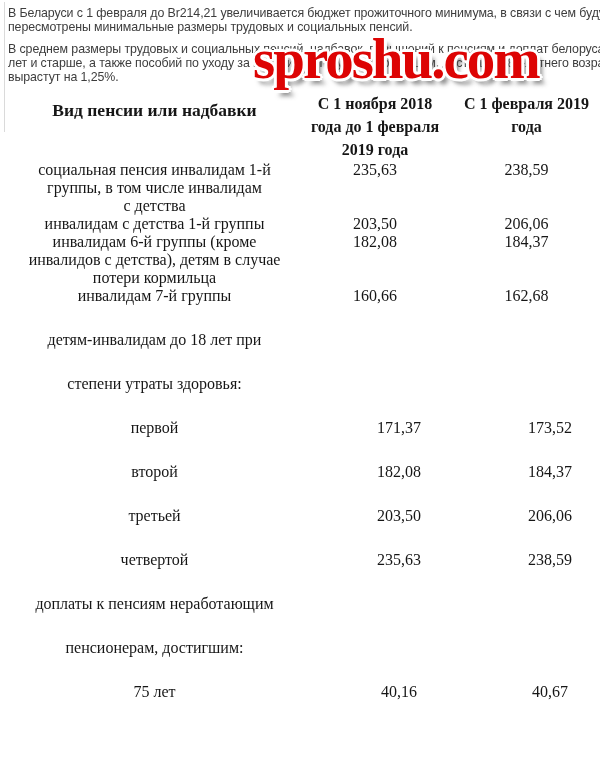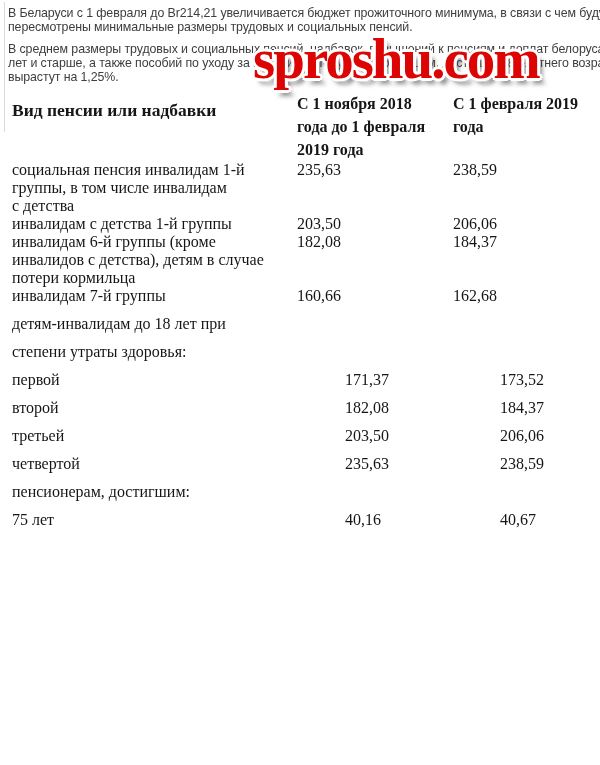--- a/index.html
+++ b/index.html
@@ -10,25 +10,25 @@
   }
   .leftline{position:absolute;left:4px;top:2px;width:1px;height:130px;background:#dadada;}
   .intro{
     font-family:"Liberation Sans","DejaVu Sans",sans-serif;
     color:#3d3d3d;font-size:12.4px;line-height:14px;letter-spacing:-0.1px;
     padding:6px 0 0 8px;
   }
   .intro .para{margin:0 0 8px 0;}
   .ln{white-space:nowrap;}
   .tbl{margin:0 0 0 12px;}
-  .trow{display:grid;grid-template-columns:285px 156px 1fr;align-items:start;}
+  .trow{display:grid;grid-template-columns:285px 156px 1fr;align-items:start;text-align:center;}
   .cell{white-space:pre-line;font-size:16px;line-height:18px;}
   .thead .cell{font-weight:bold;line-height:23px;}
   .thead .c1{font-size:17.5px;padding-top:7px;}
-  .sp{margin-top:10px;}
+  .sp{margin-top:26px;}
   .ind .c2{padding-left:48px;}
   .ind .c3{padding-left:47px;}
   .watermark{
     position:absolute;left:253px;top:30px;z-index:5;
     font-family:Liberation Serif, serif;
     font-weight:700;font-size:57px;line-height:57px;letter-spacing:-2px;
     text-shadow:
       -2px -2px 0 #ffffff, 2px -2px 0 #ffffff,
       -2px  2px 0 #ffffff, 2px  2px 0 #ffffff,
       -3px  0   0 #ffffff, 3px  0   0 #ffffff,
@@ -123,20 +123,25 @@
     <div class="cell c3">206,06</div>
   </div>
 
   <div class="trow sp ind">
     <div class="cell c1">четвертой</div>
     <div class="cell c2">235,63</div>
     <div class="cell c3">238,59</div>
   </div>
 
 
+  <div class="trow sp">
+    <div class="cell c1">доплаты к пенсиям неработающим</div>
+    <div class="cell c2"></div>
+    <div class="cell c3"></div>
+  </div>
 
   <div class="trow sp">
     <div class="cell c1">пенсионерам, достигшим:</div>
     <div class="cell c2"></div>
     <div class="cell c3"></div>
   </div>
 
   <div class="trow sp ind">
     <div class="cell c1">75 лет</div>
     <div class="cell c2">40,16</div>

